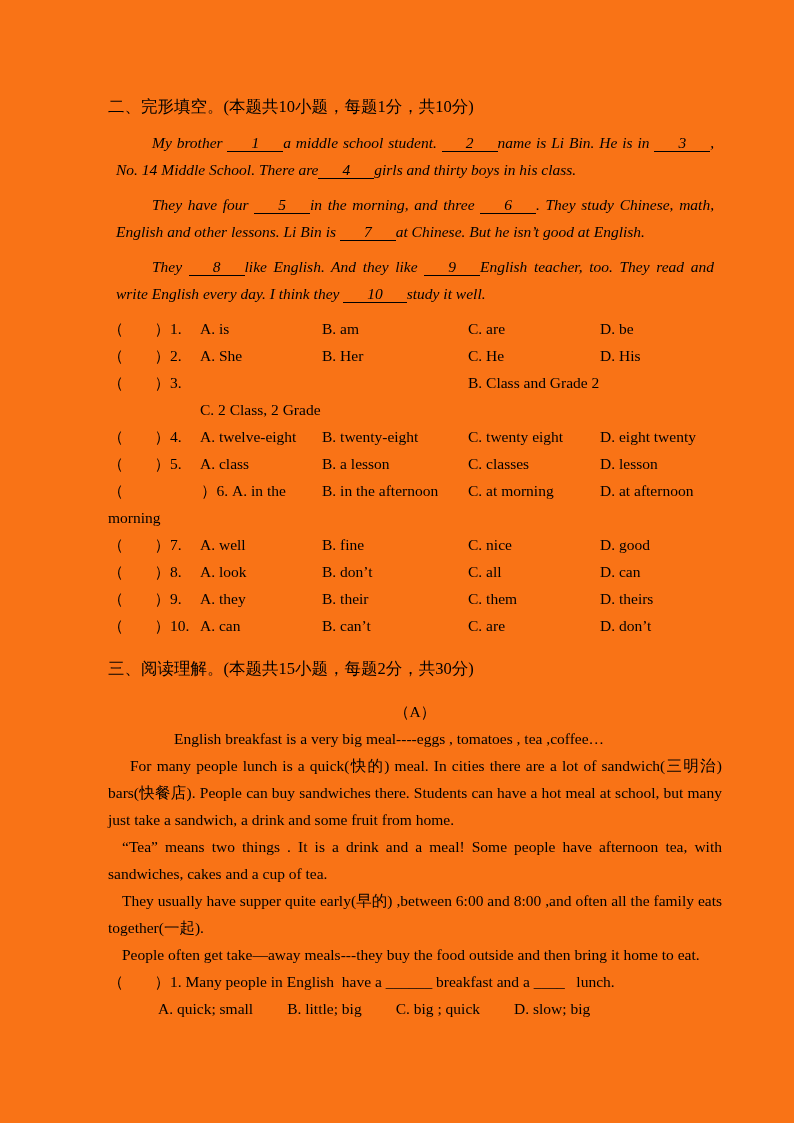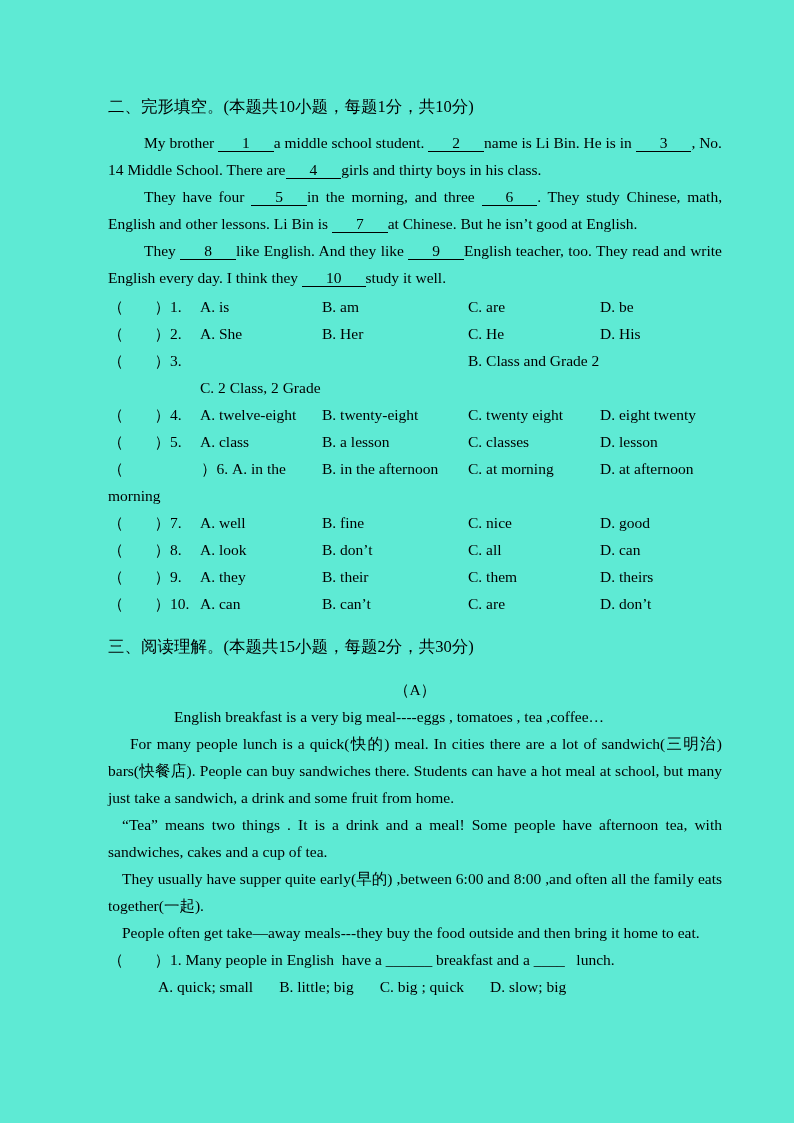--- a/index.html
+++ b/index.html
@@ -8,34 +8,35 @@
   body {
     width: 794px; height: 1123px;
     color: #000;
     font-family: "Liberation Serif", "DejaVu Serif", serif;
     font-size: 15.5px;
   }
   .page {
     width: 794px; height: 1123px;
     padding: 93px 72px 30px 108px;
     overflow: hidden;
-    background: #5eead4;
+    background: #f97316;
   }
   .heading {
     font-size: 16.5px;
     line-height: 27px;
     margin: 0 0 9px 0;
     white-space: pre-wrap;
   }
   .heading.h3 { margin-top: 16px; margin-bottom: 16px; }
   .para {
-    margin: 0;
+    margin: 8px;
     line-height: 27px;
     text-align: justify;
     text-indent: 36px;
+    font-style: italic;
   }
   .blank {
     display: inline-block;
     min-width: 14px;
     padding: 0 24px;
     border-bottom: 1px solid #000;
     text-align: center;
     text-indent: 0;
     line-height: 17px;
   }
@@ -58,21 +59,21 @@
     margin: 0;
     line-height: 27px;
     text-align: justify;
   }
   .rp1 { text-indent: 66px; }
   .rp2 { text-indent: 22px; font-family: Liberation Serif, serif; }
   .rp3 { text-indent: 14px; }
   .q1 { line-height: 27px; white-space: pre-wrap; }
   .q1opts {
     display: flex;
-    gap: 26px;
+    gap: 34px;
     padding-left: 50px;
     line-height: 27px;
   }
 </style>
 </head>
 <body>
 
 <div class="page">
 
   <div class="heading">二、完形填空。(本题共10小题，每题1分，共10分)</div>

